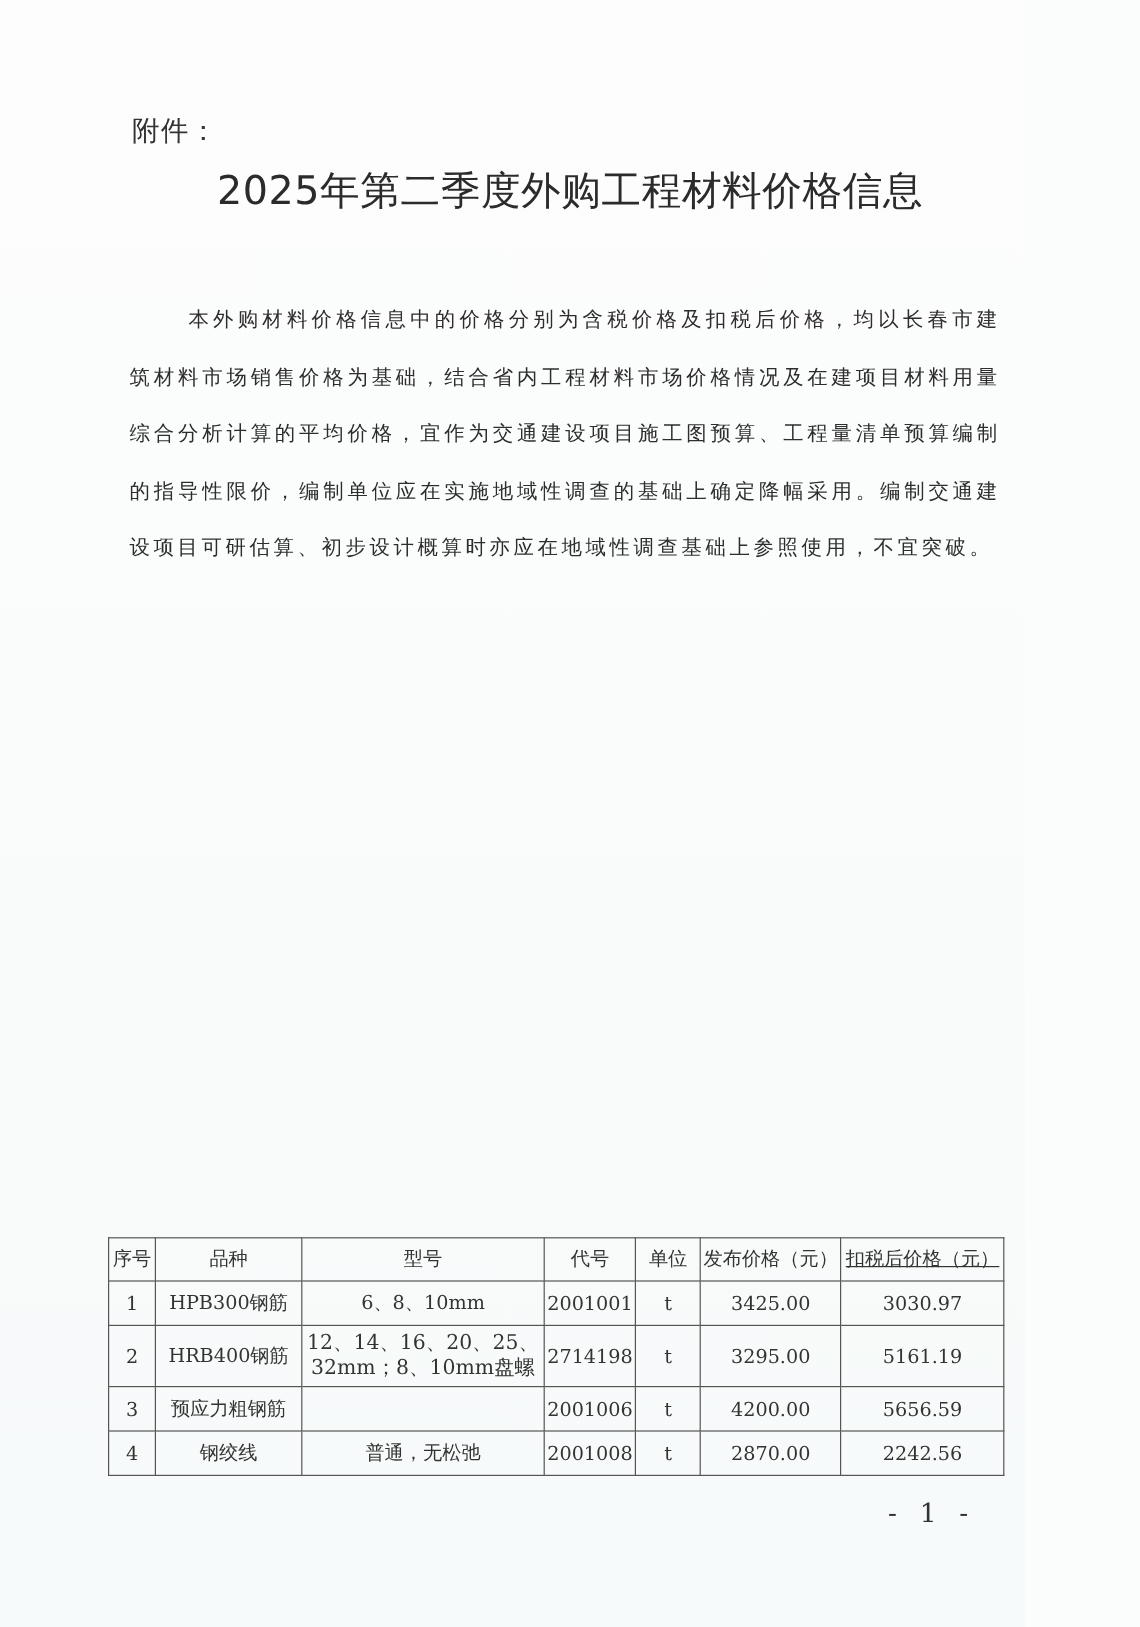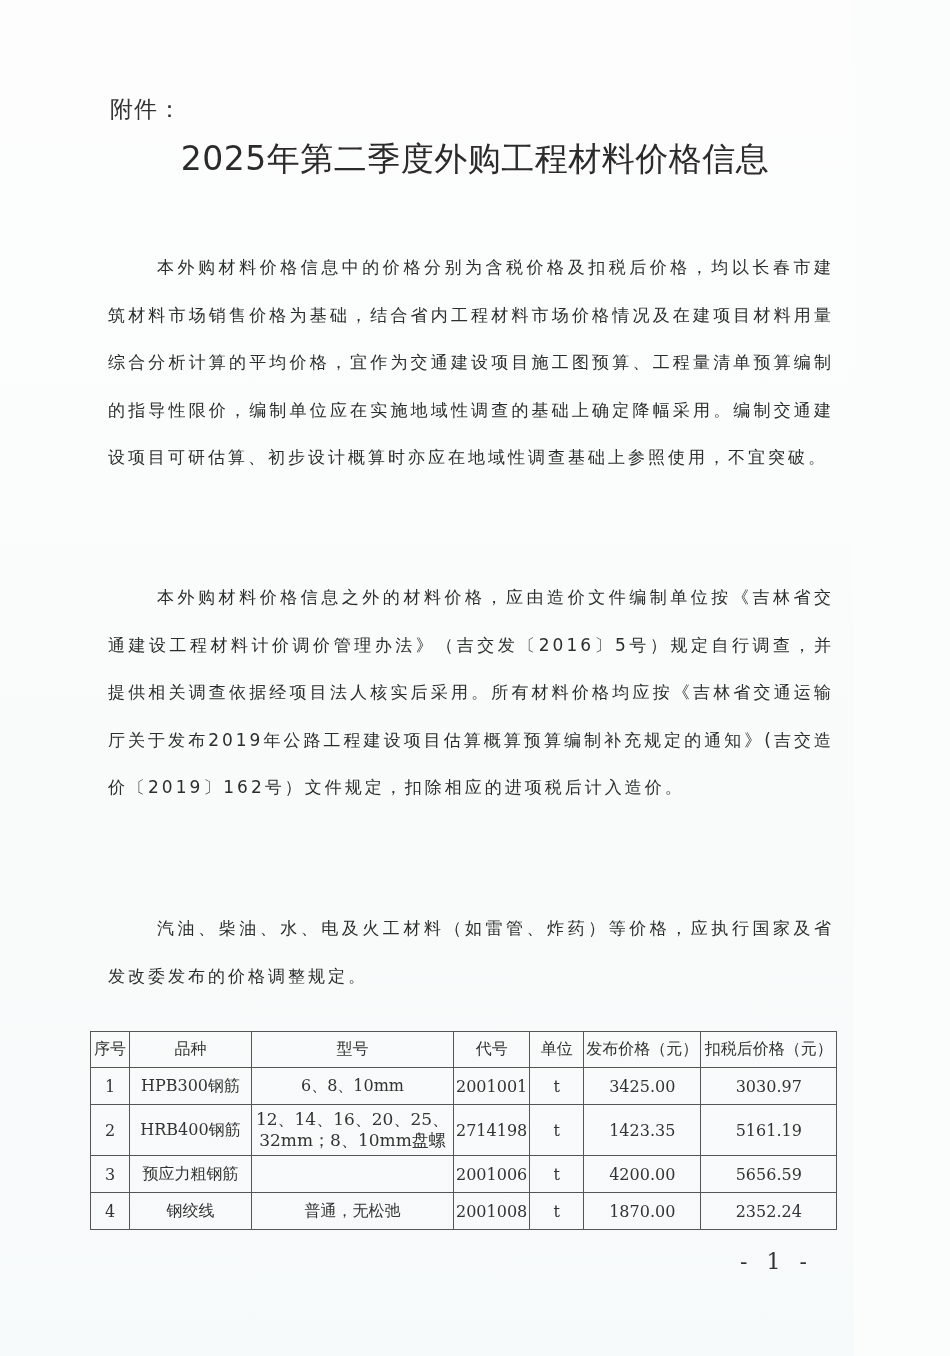--- a/index.html
+++ b/index.html
@@ -92,21 +92,21 @@
       white-space: normal;
       line-height: 21px;
       font-size: 17px;
     }
     .col-seq { width: 34px; margin-top: 48px; }
     .col-variety { width: 117px; }
     .col-model { width: 197px; }
     .col-code { width: 66px; }
     .col-unit { width: 49px; }
     .col-price { width: 111px; }
-    .col-aftertax { width: 131px; }
+    .col-aftertax { width: 131px; text-decoration: underline; }
 
     .page-number {
       position: absolute;
       left: 740px;
       top: 1249px;
       font-size: 22px;
       color: #333;
       letter-spacing: 6px;
     }
   </style>
@@ -116,27 +116,21 @@
 <div class="page">
 
   <div class="attachment-label">附件：</div>
 
   <div class="doc-title">2025年第二季度外购工程材料价格信息</div>
 
   <div class="body-text para1">
     <p>本外购材料价格信息中的价格分别为含税价格及扣税后价格，均以长春市建筑材料市场销售价格为基础，结合省内工程材料市场价格情况及在建项目材料用量综合分析计算的平均价格，宜作为交通建设项目施工图预算、工程量清单预算编制的指导性限价，编制单位应在实施地域性调查的基础上确定降幅采用。编制交通建设项目可研估算、初步设计概算时亦应在地域性调查基础上参照使用，不宜突破。</p>
   </div>
 
-  <div class="body-text para2">
-    <p>本外购材料价格信息之外的材料价格，应由造价文件编制单位按《吉林省交通建设工程材料计价调价管理办法》（吉交发〔2016〕5号）规定自行调查，并提供相关调查依据经项目法人核实后采用。所有材料价格均应按《吉林省交通运输厅关于发布2019年公路工程建设项目估算概算预算编制补充规定的通知》(吉交造价〔2019〕162号）文件规定，扣除相应的进项税后计入造价。</p>
-  </div>
 
-  <div class="body-text para3">
-    <p>汽油、柴油、水、电及火工材料（如雷管、炸药）等价格，应执行国家及省发改委发布的价格调整规定。</p>
-  </div>
 
   <table class="price-table">
     <thead>
       <tr>
         <th class="col-seq">序号</th>
         <th class="col-variety">品种</th>
         <th class="col-model">型号</th>
         <th class="col-code">代号</th>
         <th class="col-unit">单位</th>
         <th class="col-price">发布价格（元）</th>
@@ -152,38 +146,38 @@
         <td>t</td>
         <td>3425.00</td>
         <td>3030.97</td>
       </tr>
       <tr class="tall">
         <td>2</td>
         <td>HRB400钢筋</td>
         <td class="model-multi">12、14、16、20、25、32mm；8、10mm盘螺</td>
         <td>2714198</td>
         <td>t</td>
-        <td>1423.35</td>
+        <td>3295.00</td>
         <td>5161.19</td>
       </tr>
       <tr>
         <td>3</td>
         <td>预应力粗钢筋</td>
         <td></td>
         <td>2001006</td>
         <td>t</td>
         <td>4200.00</td>
         <td>5656.59</td>
       </tr>
       <tr>
         <td>4</td>
         <td>钢绞线</td>
         <td>普通，无松弛</td>
         <td>2001008</td>
         <td>t</td>
-        <td>1870.00</td>
-        <td>2352.24</td>
+        <td>2870.00</td>
+        <td>2242.56</td>
       </tr>
     </tbody>
   </table>
 
   <div class="page-number">- 1 -</div>
 </div>
 
 </body></html>

